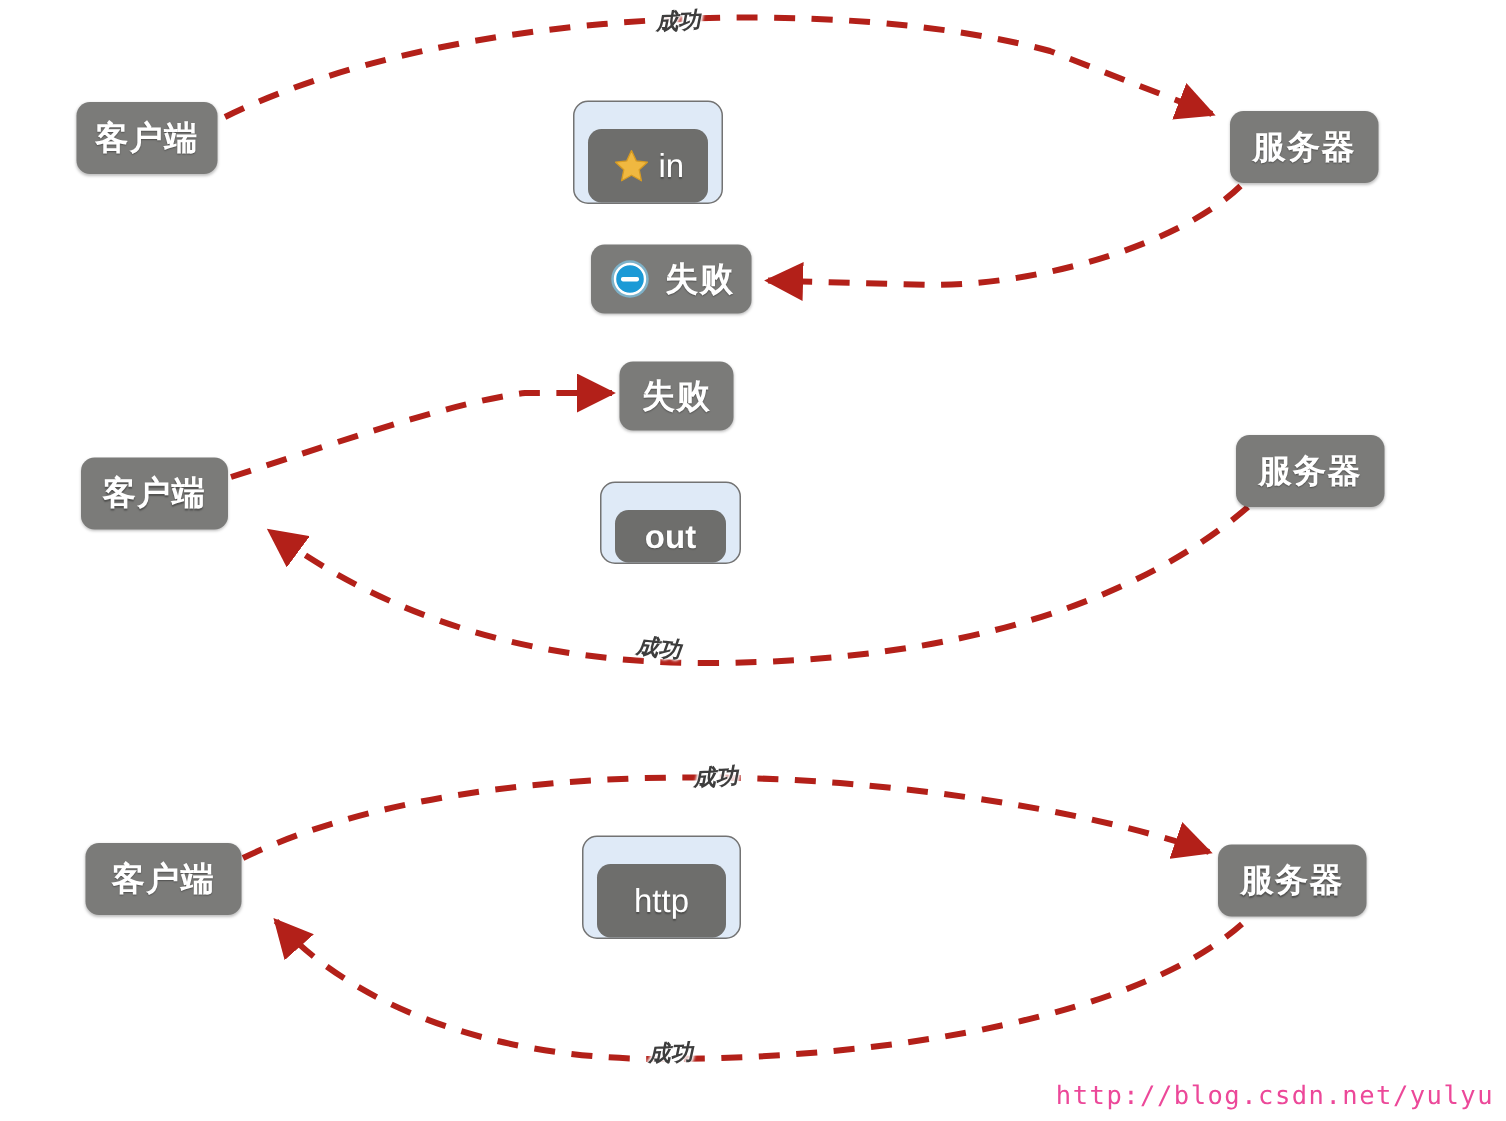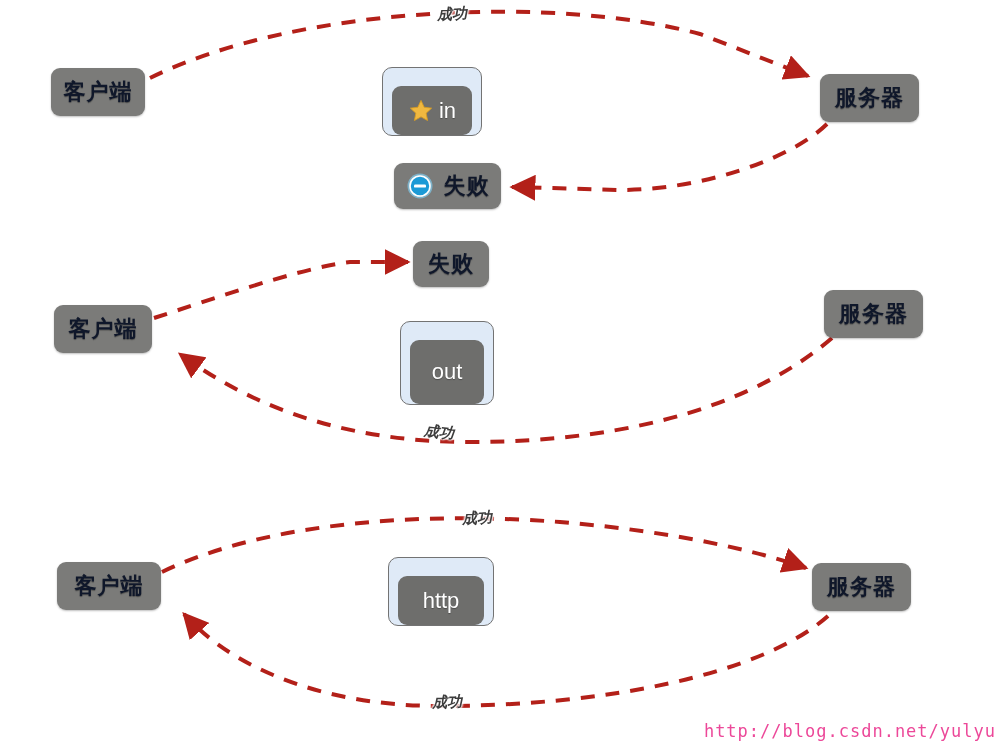--- a/index.html
+++ b/index.html
@@ -36,21 +36,21 @@
     justify-content: center;
     box-sizing: border-box;
     box-shadow: 0 1px 2px rgba(0,0,0,0.25);
     z-index: 3;
   }
   .node .cn {
     font-family: "DejaVu Serif", "Liberation Serif", serif;
     font-size: 22px;
     font-weight: 700;
     letter-spacing: 1px;
-    color: #0f172a;
+    color: #ffffff;
     text-shadow: 0 1px 1px rgba(0,0,0,0.35);
     white-space: nowrap;
   }
 
   
   .opbox {
     position: absolute;
     background: #dfeaf7;
     border: 1px solid #737373;
     border-radius: 10px;
@@ -168,21 +168,21 @@
   <div class="edge-label" style="left:437px; top:5px; transform:rotate(-3deg);">成功</div>
 
   <div class="node" style="left:54px; top:305px; width:98px; height:48px;">
     <span class="cn">客户端</span>
   </div>
 
   <div class="node" style="left:413px; top:241px; width:76px; height:46px;">
     <span class="cn">失败</span>
   </div>
 
-  <div class="opbox" style="left:400px; top:321px; width:94px; height:84px;">
+  <div class="opbox" style="left:400px; top:321px; width:94px; height:55px;font-weight:bold;">
     <div class="inner">
       <span class="label">out</span>
     </div>
   </div>
 
   <div class="node" style="left:824px; top:290px; width:99px; height:48px;">
     <span class="cn">服务器</span>
   </div>
 
   <div class="edge-label" style="left:424px; top:423px; transform:rotate(6deg);">成功</div>

